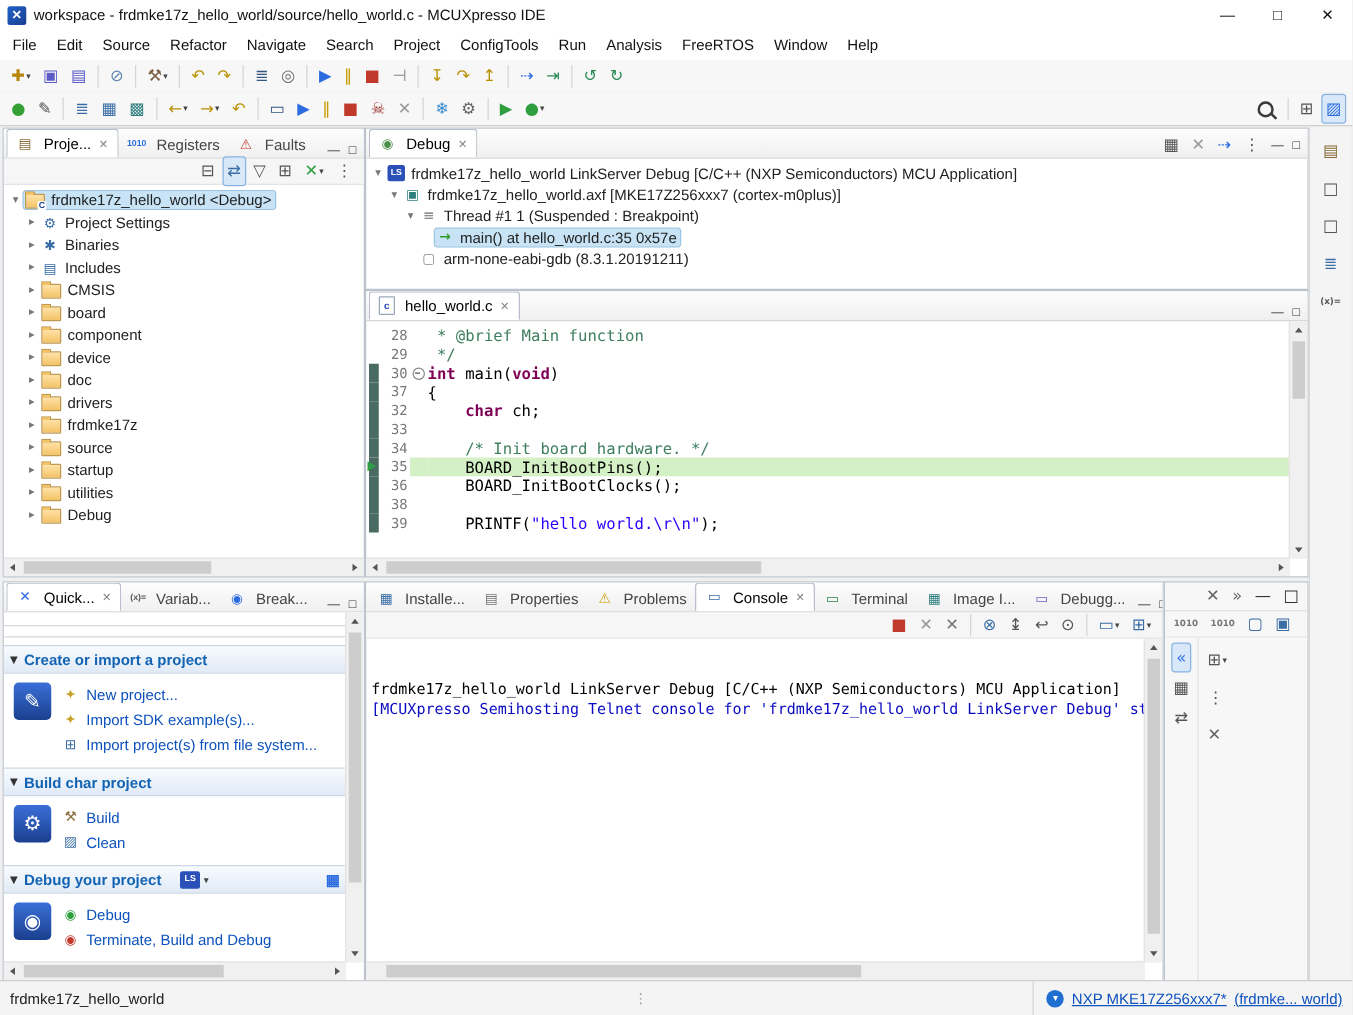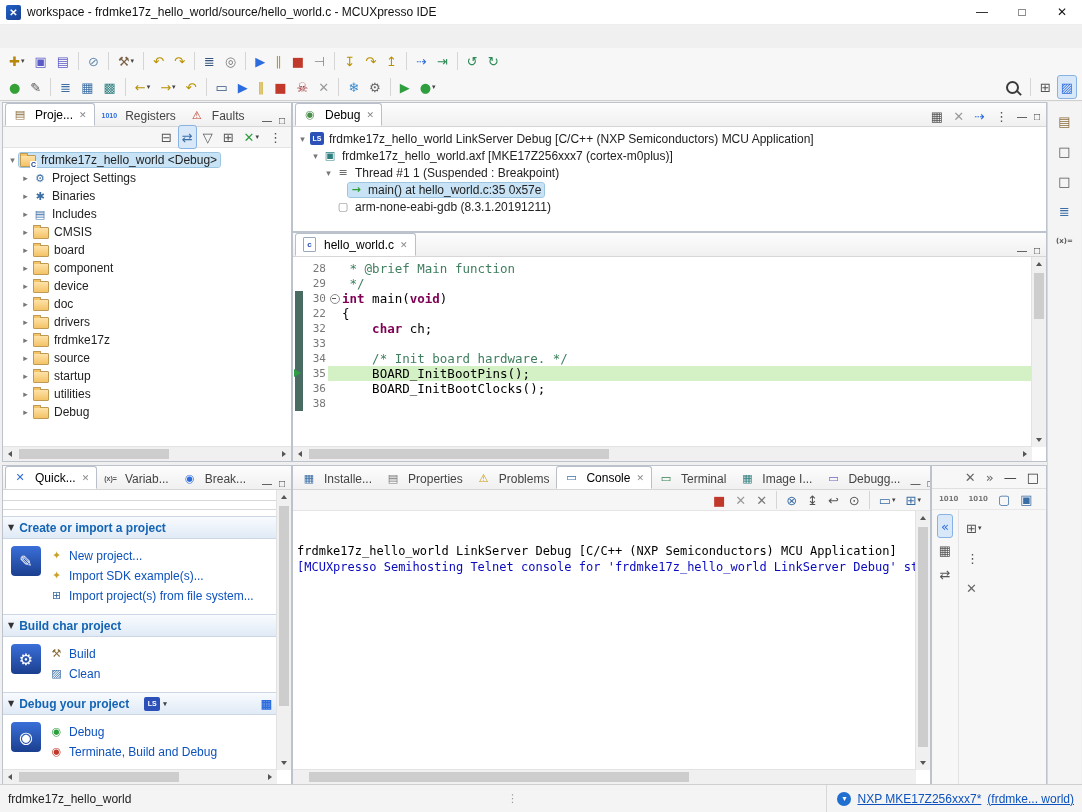--- a/index.html
+++ b/index.html
@@ -145,20 +145,35 @@
   <div class="titlebar">
     <span class="app-logo">✕</span>
     <span class="title-text">workspace - frdmke17z_hello_world/source/hello_world.c - MCUXpresso IDE</span>
     <span class="win-controls">
       <span class="win-btn">—</span>
       <span class="win-btn">□</span>
       <span class="win-btn">✕</span>
     </span>
   </div>
 
+  <div class="menubar" id="menubar">
+      <div class="menu-item">File</div>
+      <div class="menu-item">Edit</div>
+      <div class="menu-item">Source</div>
+      <div class="menu-item">Refactor</div>
+      <div class="menu-item">Navigate</div>
+      <div class="menu-item">Search</div>
+      <div class="menu-item">Project</div>
+      <div class="menu-item">ConfigTools</div>
+      <div class="menu-item">Run</div>
+      <div class="menu-item">Analysis</div>
+      <div class="menu-item">FreeRTOS</div>
+      <div class="menu-item">Window</div>
+      <div class="menu-item">Help</div>
+    </div>
 
   <div class="toolbar" id="toolbar1">
       <span class="tb-btn">
         <span class="tb-glyph" style="color: rgb(184, 134, 11);">✚</span>
         <span class="tb-caret">▾</span>
       </span>
       <span class="tb-btn">
         <span class="tb-glyph" style="color: rgb(91, 91, 200);">▣</span>
       </span>
       <span class="tb-btn">
@@ -672,21 +687,21 @@
             <div class="code-line">
               <span class="ln-annot range-bar"></span>
               <span class="ln-num">30</span>
               <span class="ln-fold">
                 <span class="fold-minus"></span>
               </span>
               <span class="ln-code"><span class="tok-kw">int</span><span class="tok-pl"> main(</span><span class="tok-kw">void</span><span class="tok-pl">)</span></span>
             </div>
             <div class="code-line">
               <span class="ln-annot range-bar"></span>
-              <span class="ln-num">22</span>
+              <span class="ln-num">37</span>
               <span class="ln-fold"></span>
               <span class="ln-code"><span class="tok-pl">{</span></span>
             </div>
             <div class="code-line">
               <span class="ln-annot range-bar"></span>
               <span class="ln-num">32</span>
               <span class="ln-fold"></span>
               <span class="ln-code"><span class="tok-pl">    </span><span class="tok-kw">char</span><span class="tok-pl"> ch;</span></span>
             </div>
             <div class="code-line">
@@ -713,20 +728,26 @@
               <span class="ln-annot range-bar"></span>
               <span class="ln-num">36</span>
               <span class="ln-fold"></span>
               <span class="ln-code"><span class="tok-pl">    BOARD_InitBootClocks();</span></span>
             </div>
             <div class="code-line">
               <span class="ln-annot range-bar"></span>
               <span class="ln-num">38</span>
               <span class="ln-fold"></span>
               <span class="ln-code"></span>
+            </div>
+            <div class="code-line">
+              <span class="ln-annot range-bar"></span>
+              <span class="ln-num">39</span>
+              <span class="ln-fold"></span>
+              <span class="ln-code"><span class="tok-pl">    PRINTF(</span><span class="tok-st">"hello world.\r\n"</span><span class="tok-pl">);</span></span>
             </div>
           </div>
         <div class="vscroll" style="top:0;bottom:14px;">
           <div class="sb-btn" style="top:0;">
               <span class="tri tri-up"></span>
             </div>
           <div class="vthumb" style="top:16px;height:46px;"></div>
           <div class="sb-btn" style="bottom:0;">
               <span class="tri tri-down"></span>
             </div>

